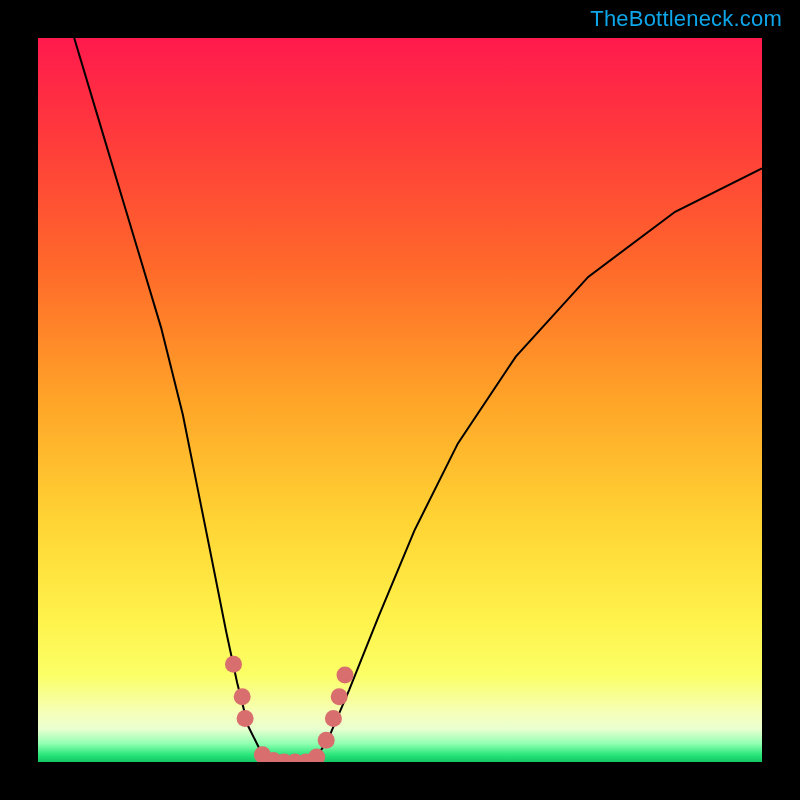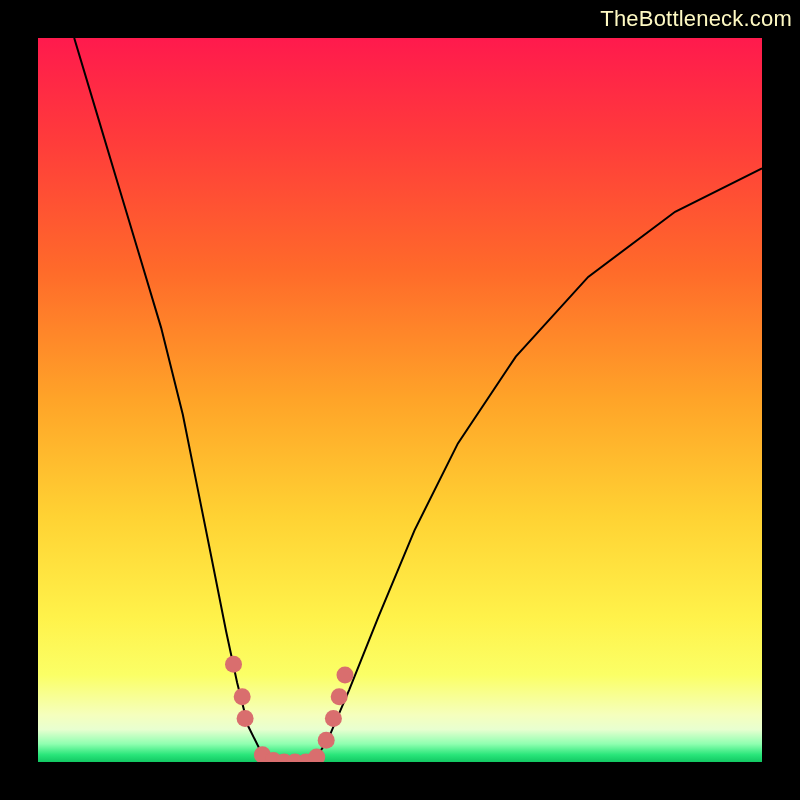--- a/index.html
+++ b/index.html
@@ -44,24 +44,24 @@
   .curve-svg {
     position: absolute;
     left: 0;
     top: 0;
     width: 724px;
     height: 724px;
   }
   .watermark {
     position: absolute;
     top: 6px;
-    right: 8px;
+    right: 18px;
     font-family: Arial, Helvetica, sans-serif;
     font-size: 22px;
-    color: #fef9c3;
+    color: #0ea5e9;
     letter-spacing: 0.2px;
     user-select: none;
   }
 </style>
 </head>
 <body>
 
 <div class="frame">
   <div class="watermark">TheBottleneck.com</div>
   <div class="plot-area">

